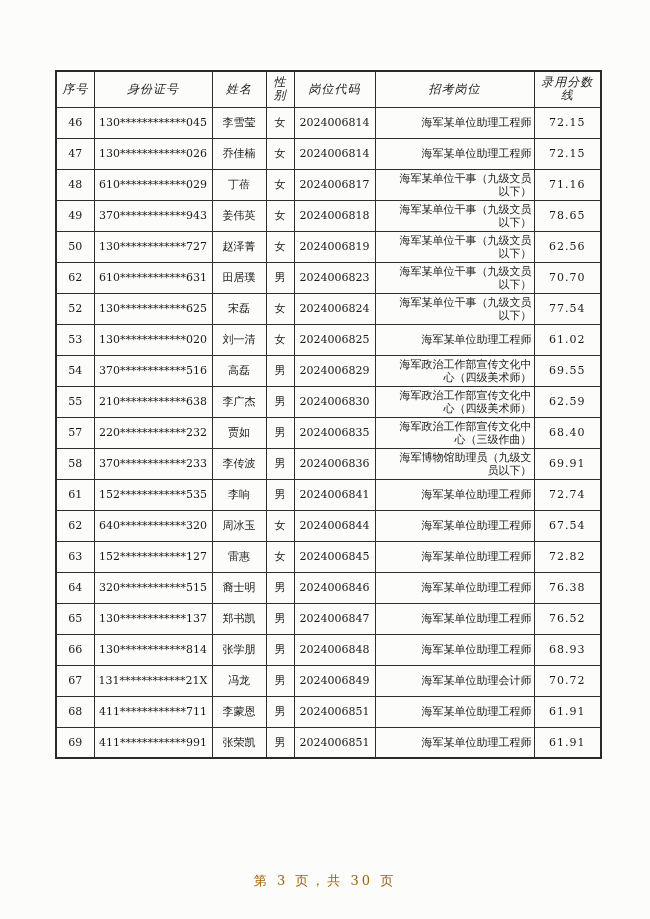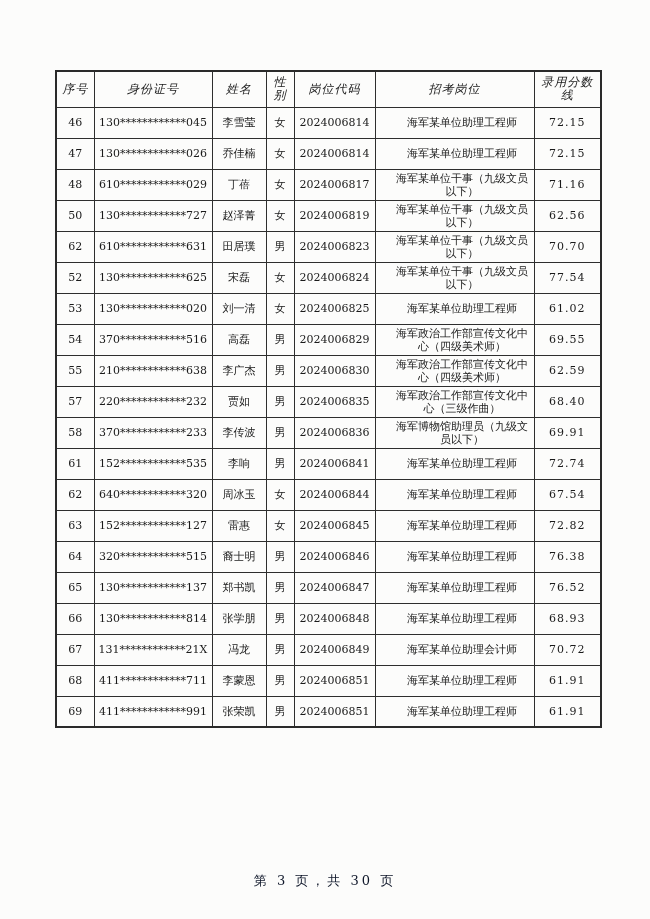--- a/index.html
+++ b/index.html
@@ -40,37 +40,37 @@
   }
   table.results thead th {
     font-weight: normal;
     font-style: italic;
     font-size: 12px;
     height: 36px;
     letter-spacing: 1px;
     margin-left: 24px;
   }
   table.results td.job-col {
-    text-align: center;
+    text-align: right;
     padding-left: 17px;
     padding-right: 2px;
   }
   table.results td.score-col {
     letter-spacing: 1px;
     margin-top: 29px;
   }
   .footer {
     position: absolute;
     top: 872px;
     left: 0;
     width: 100%;
     text-align: center;
     font-size: 13px;
     letter-spacing: 3px;
-    color: #0f172a;
+    color: #a16207;
   }
 </style>
 </head>
 <body>
 
 <div class="page">
 
   <table class="results">
     <colgroup>
       <col style="width:38px">
@@ -114,20 +114,29 @@
         <tr>
           <td>48</td>
           <td>610************029</td>
           <td>丁蓓</td>
           <td>女</td>
           <td>2024006817</td>
           <td class="job-col">海军某单位干事（九级文员以下）</td>
           <td class="score-col">71.16</td>
         </tr>
         <tr>
+          <td>49</td>
+          <td>370************943</td>
+          <td>姜伟英</td>
+          <td>女</td>
+          <td>2024006818</td>
+          <td class="job-col">海军某单位干事（九级文员以下）</td>
+          <td class="score-col">78.65</td>
+        </tr>
+        <tr>
           <td>50</td>
           <td>130************727</td>
           <td>赵泽菁</td>
           <td>女</td>
           <td>2024006819</td>
           <td class="job-col">海军某单位干事（九级文员以下）</td>
           <td class="score-col">62.56</td>
         </tr>
         <tr>
           <td>62</td>

